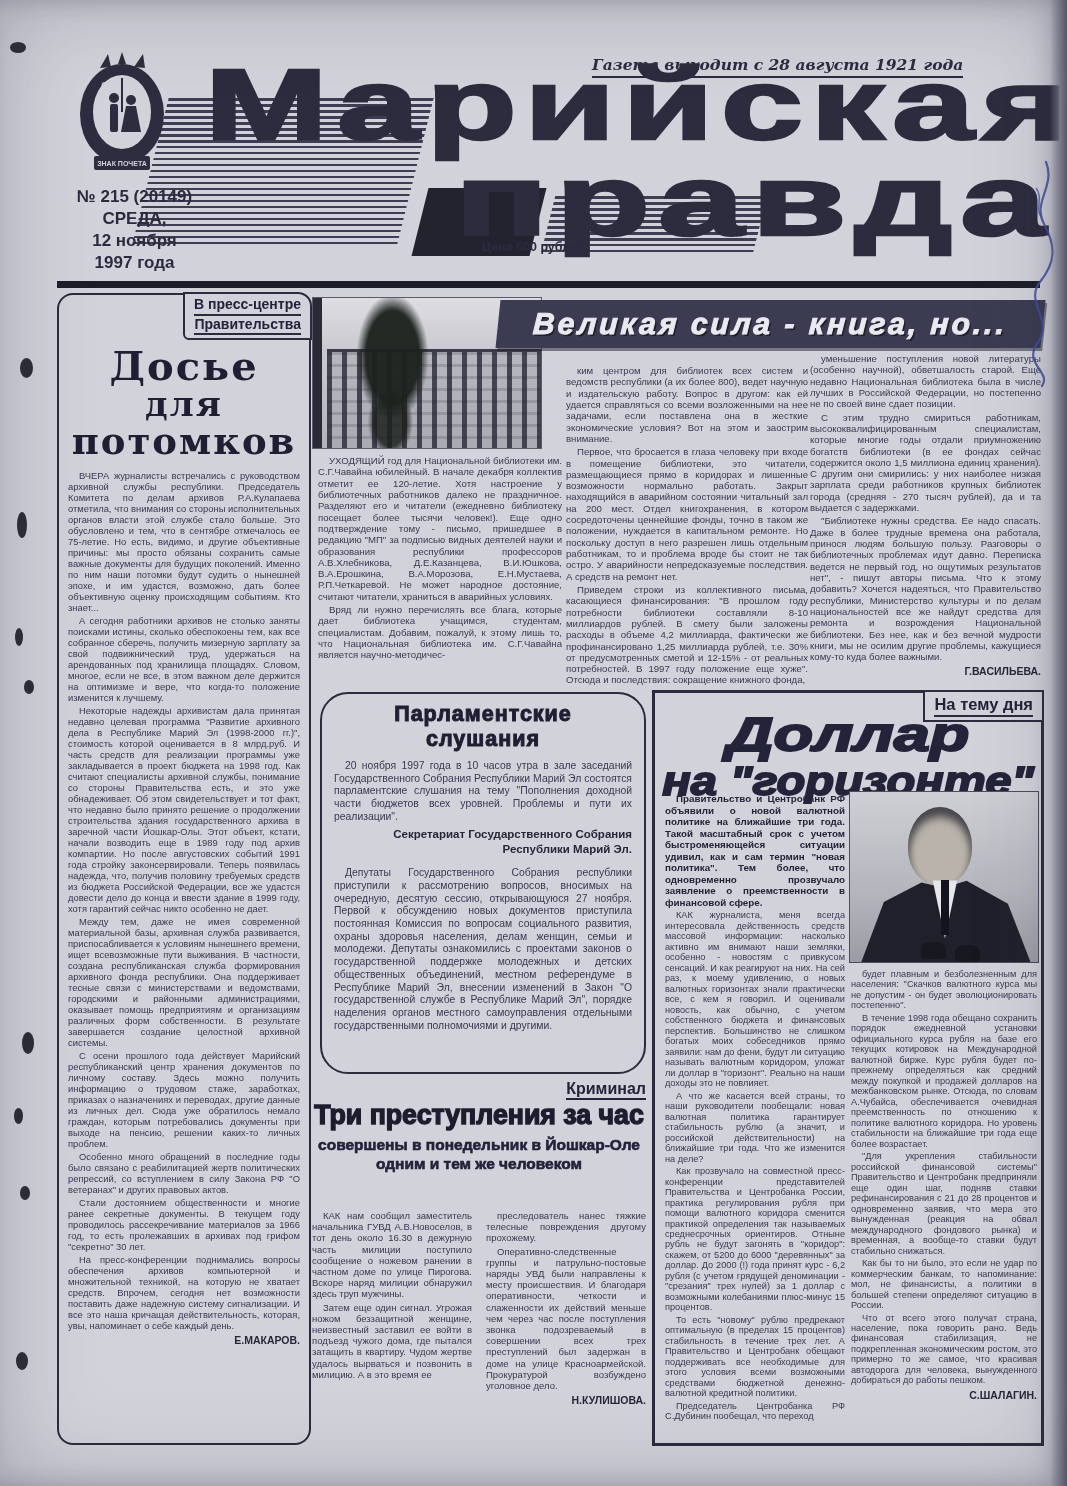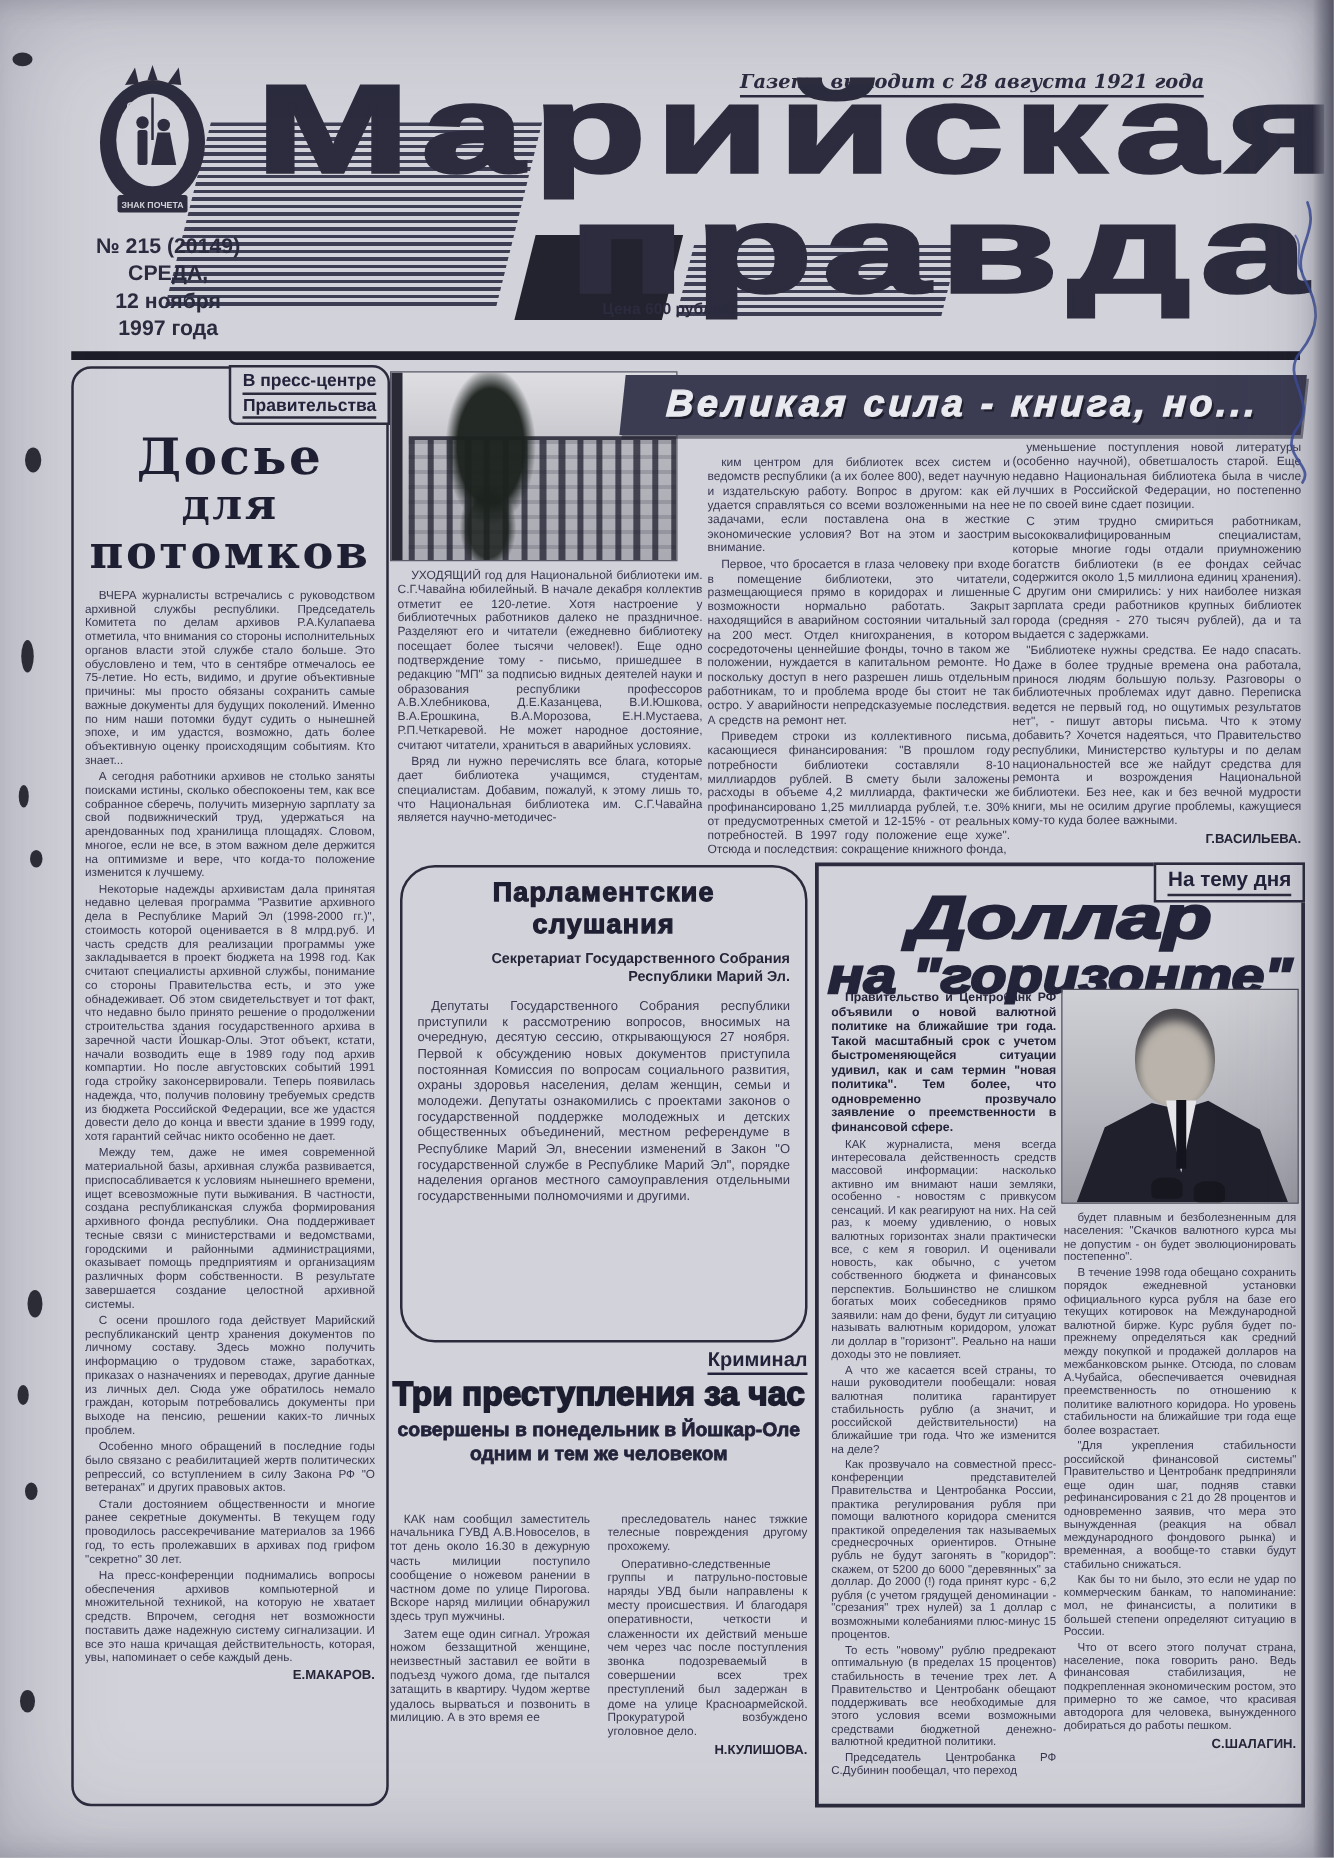--- a/index.html
+++ b/index.html
@@ -197,20 +197,21 @@
   </div>
   <div class="abs lib-col lib-c3">
     <p class="t">уменьшение поступления новой литературы (особенно научной), обветшалость старой. Еще недавно Национальная библиотека была в числе лучших в Российской Федерации, но постепенно не по своей вине сдает позиции.</p>
     <p class="t">С этим трудно смириться работникам, высококвалифицированным специалистам, которые многие годы отдали приумножению богатств библиотеки (в ее фондах сейчас содержится около 1,5 миллиона единиц хранения). С другим они смирились: у них наиболее низкая зарплата среди работников крупных библиотек города (средняя - 270 тысяч рублей), да и та выдается с задержками.</p>
     <p class="t">"Библиотеке нужны средства. Ее надо спасать. Даже в более трудные времена она работала, принося людям большую пользу. Разговоры о библиотечных проблемах идут давно. Переписка ведется не первый год, но ощутимых результатов нет", - пишут авторы письма. Что к этому добавить? Хочется надеяться, что Правительство республики, Министерство культуры и по делам национальностей все же найдут средства для ремонта и возрождения Национальной библиотеки. Без нее, как и без вечной мудрости книги, мы не осилим другие проблемы, кажущиеся кому-то куда более важными.</p>
     <div class="by">Г.ВАСИЛЬЕВА.</div>
   </div>
 
   <div class="abs hear-box">
     <div class="hear-title">Парламентские слушания</div>
+    <p class="t">20 ноября 1997 года в 10 часов утра в зале заседаний Государственного Собрания Республики Марий Эл состоятся парламентские слушания на тему "Пополнения доходной части бюджетов всех уровней. Проблемы и пути их реализации".</p>
     <div class="sig">
       <div>Секретариат Государственного Собрания</div>
       <div>Республики Марий Эл.</div>
     </div>
     <p class="t">Депутаты Государственного Собрания республики приступили к рассмотрению вопросов, вносимых на очередную, десятую сессию, открывающуюся 27 ноября. Первой к обсуждению новых документов приступила постоянная Комиссия по вопросам социального развития, охраны здоровья населения, делам женщин, семьи и молодежи. Депутаты ознакомились с проектами законов о государственной поддержке молодежных и детских общественных объединений, местном референдуме в Республике Марий Эл, внесении изменений в Закон "О государственной службе в Республике Марий Эл", порядке наделения органов местного самоуправления отдельными государственными полномочиями и другими.</p>
 
   </div>
 
   <div class="abs crime-sec">
     <div class="crime-rubric">

